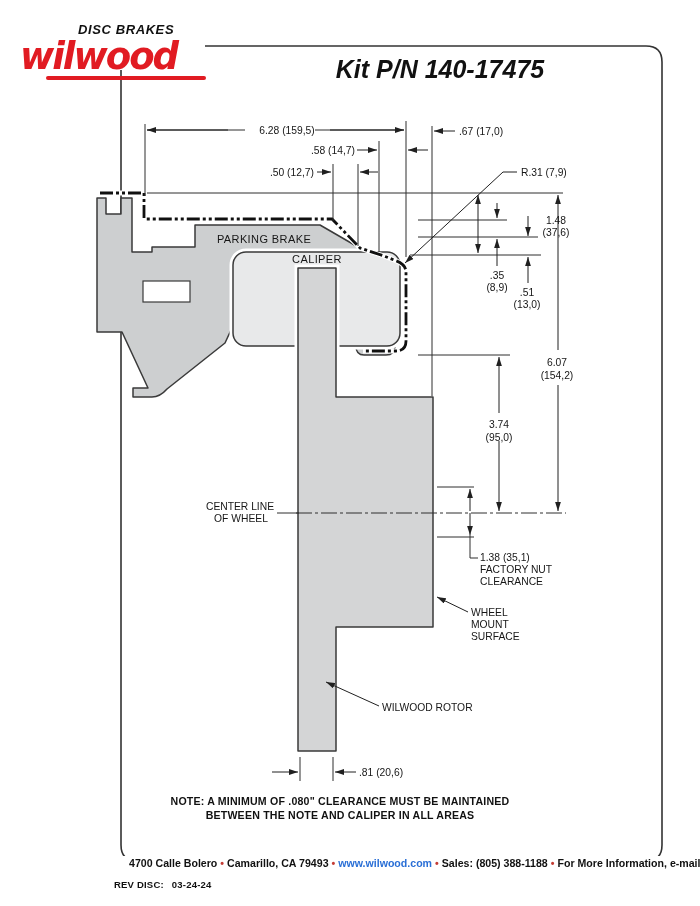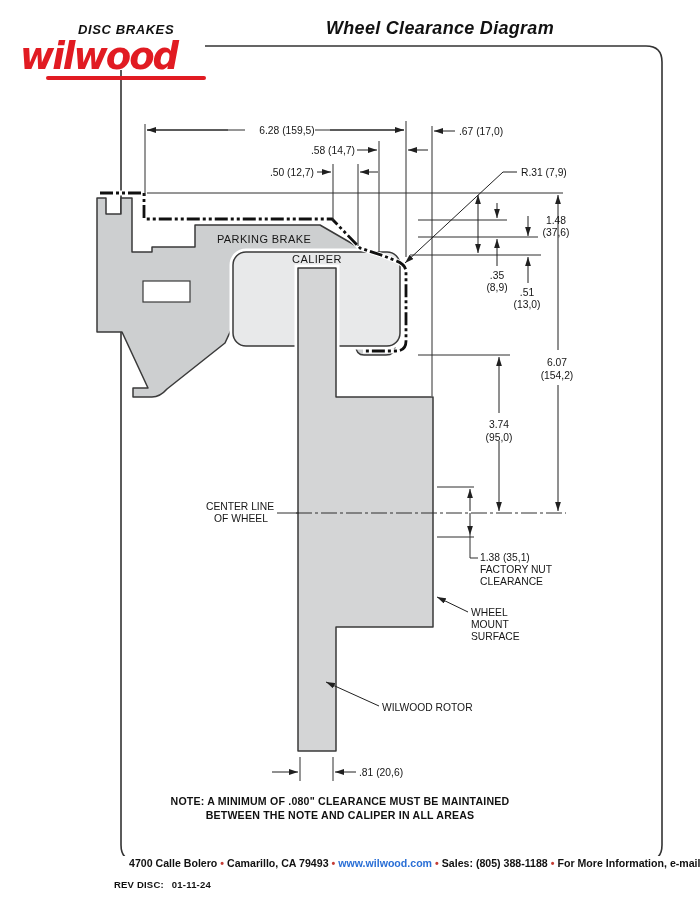--- a/index.html
+++ b/index.html
@@ -34,21 +34,21 @@
 </head>
 <body>
 
 <div id="page">
 
   <div class="logo">
     <span class="logo-tag">DISC BRAKES</span>
     <span class="logo-word">wilwood</span>
     <span class="logo-swoosh"></span>
   </div>
-  <div class="hdr-title">Wheel Clearance Diagram</div>
+  <div class="kit-title">Kit P/N 140-17475</div>
 
   <svg id="drawing" width="700" height="906" viewBox="0 0 700 906">
     <defs>
       <marker id="arr" markerUnits="userSpaceOnUse" markerWidth="9.5" markerHeight="5.8" refX="9" refY="2.9" orient="auto">
         <path d="M9,2.9 L0,0 L0,5.8 Z" fill="#202020"></path>
       </marker>
     </defs>
 
     <path d="M205,46 H646 Q662,46 662,62 V845 Q662,861 646,861 H137 Q121,861 121,845 V70" fill="none" stroke="#333" stroke-width="1.6"></path>
 
@@ -170,16 +170,16 @@
     <div>BETWEEN THE NOTE AND CALIPER IN ALL AREAS</div>
   </div>
 
   <div class="footer">
     <span class="footer-inner">
       <span>4700 Calle Bolero</span><span class="bullet">•</span><span>Camarillo, CA 79493</span><span class="bullet">•</span><span class="link">www.wilwood.com</span><span class="bullet">•</span><span>Sales: (805) 388-1188</span><span class="bullet">•</span><span>For More Information, e-mail:</span>&nbsp;
     </span>
   </div>
 
   <div class="revdate">
-    <span>REV DISC:</span><span>01-11-24</span>
+    <span>REV DISC:</span><span>03-24-24</span>
   </div>
 
 </div>
 
 </body></html>

